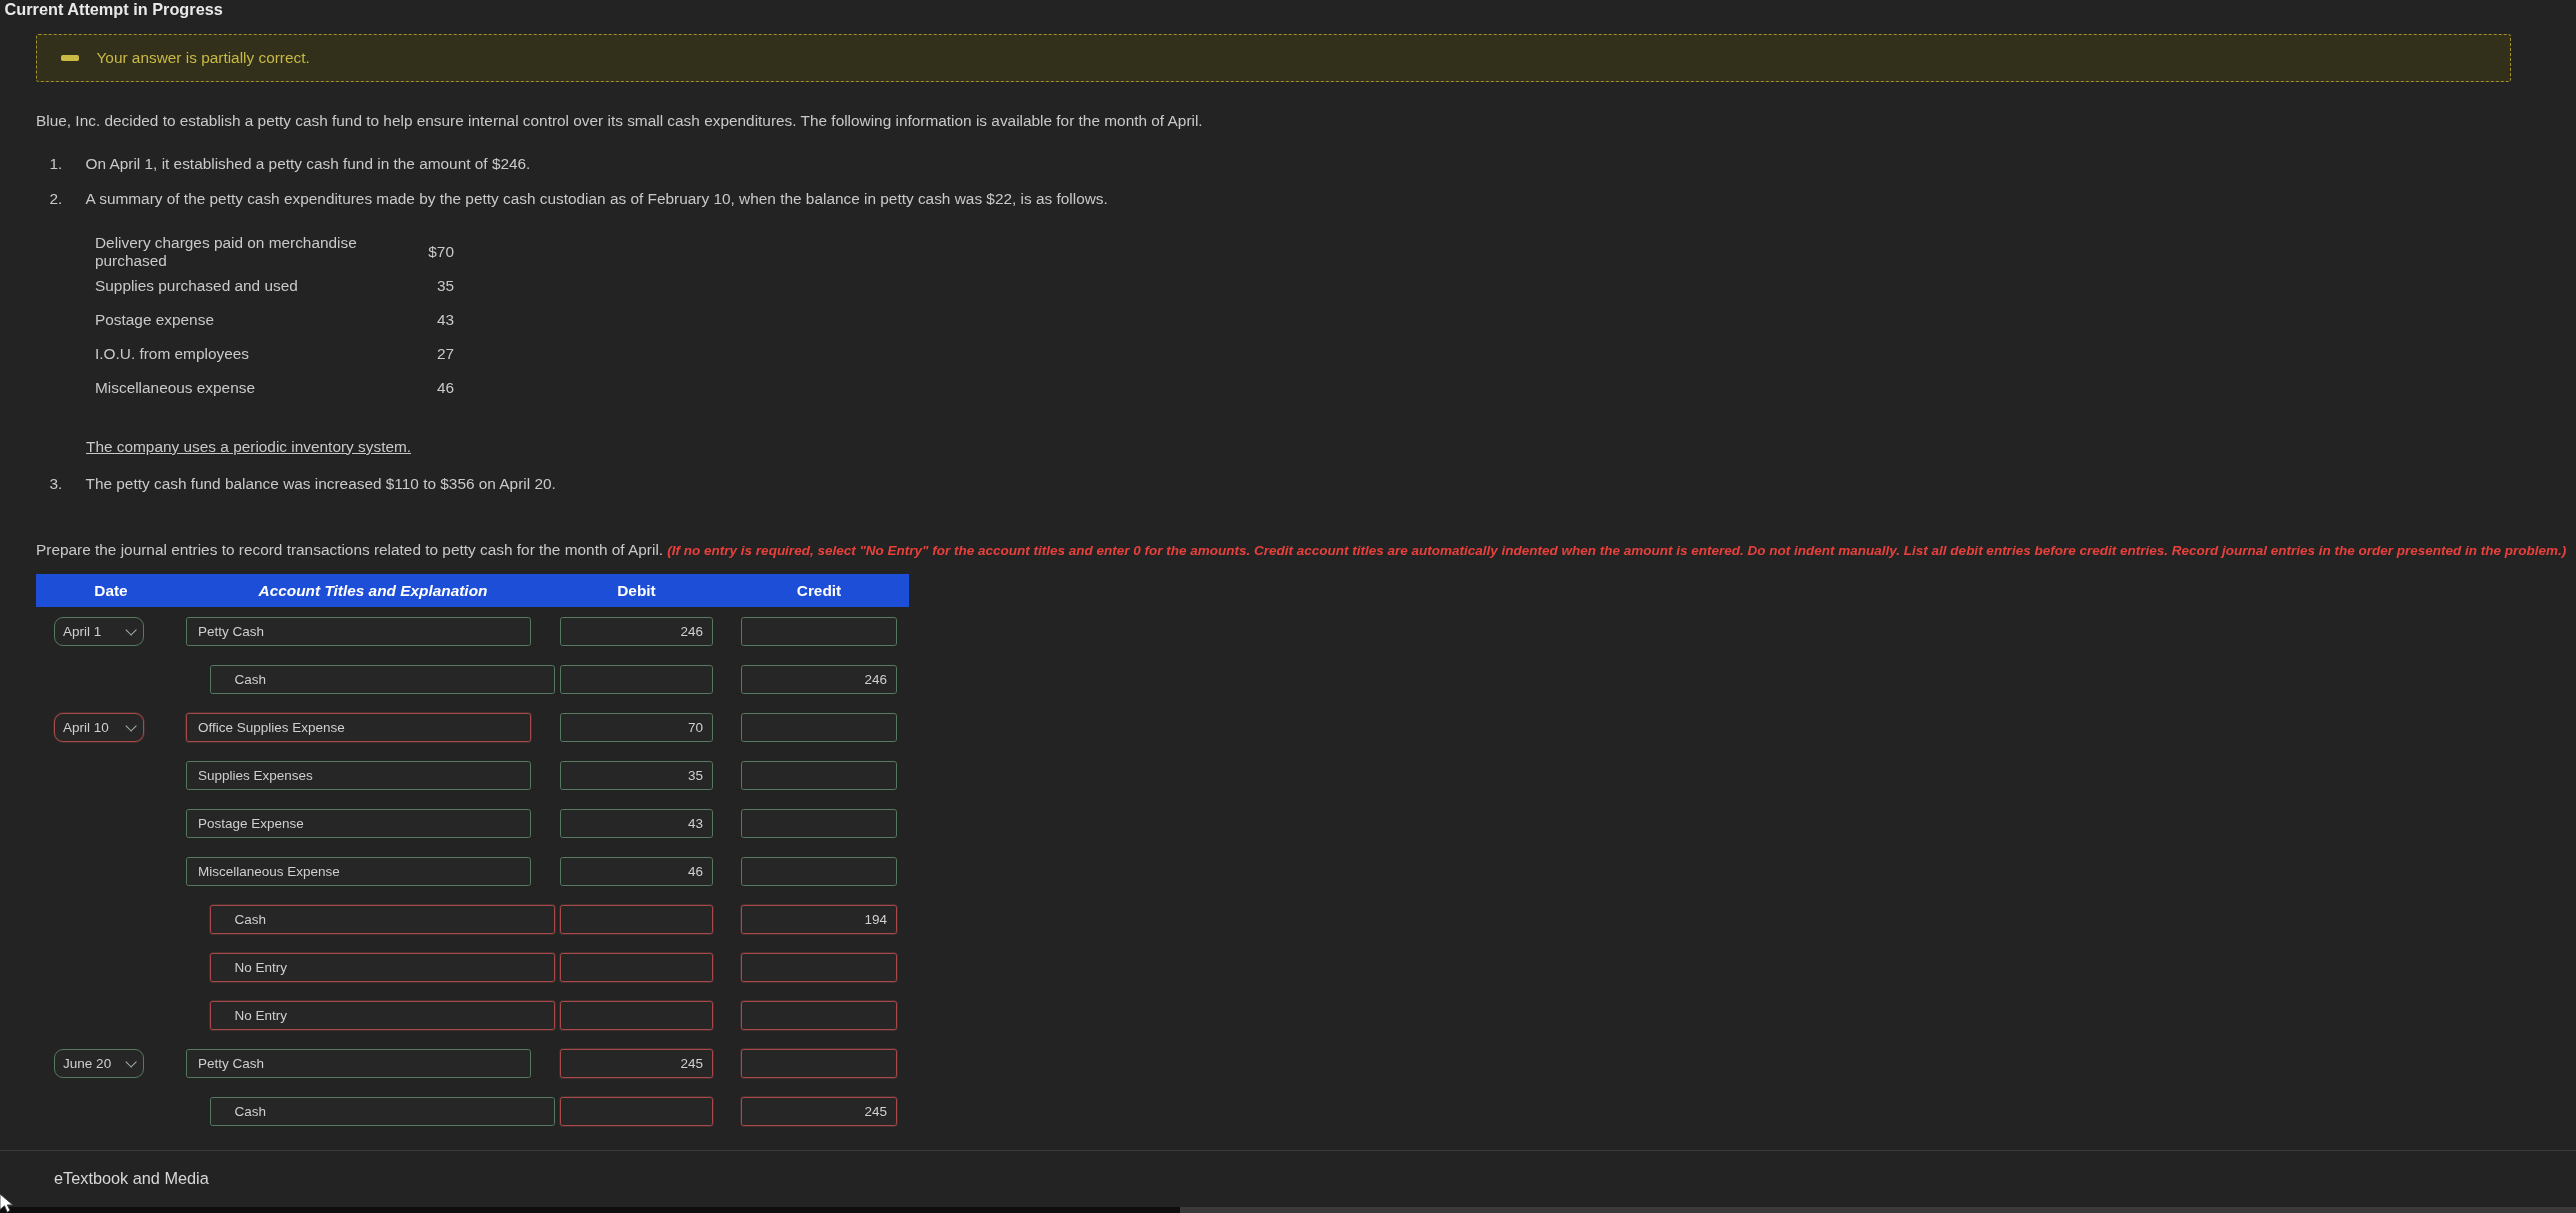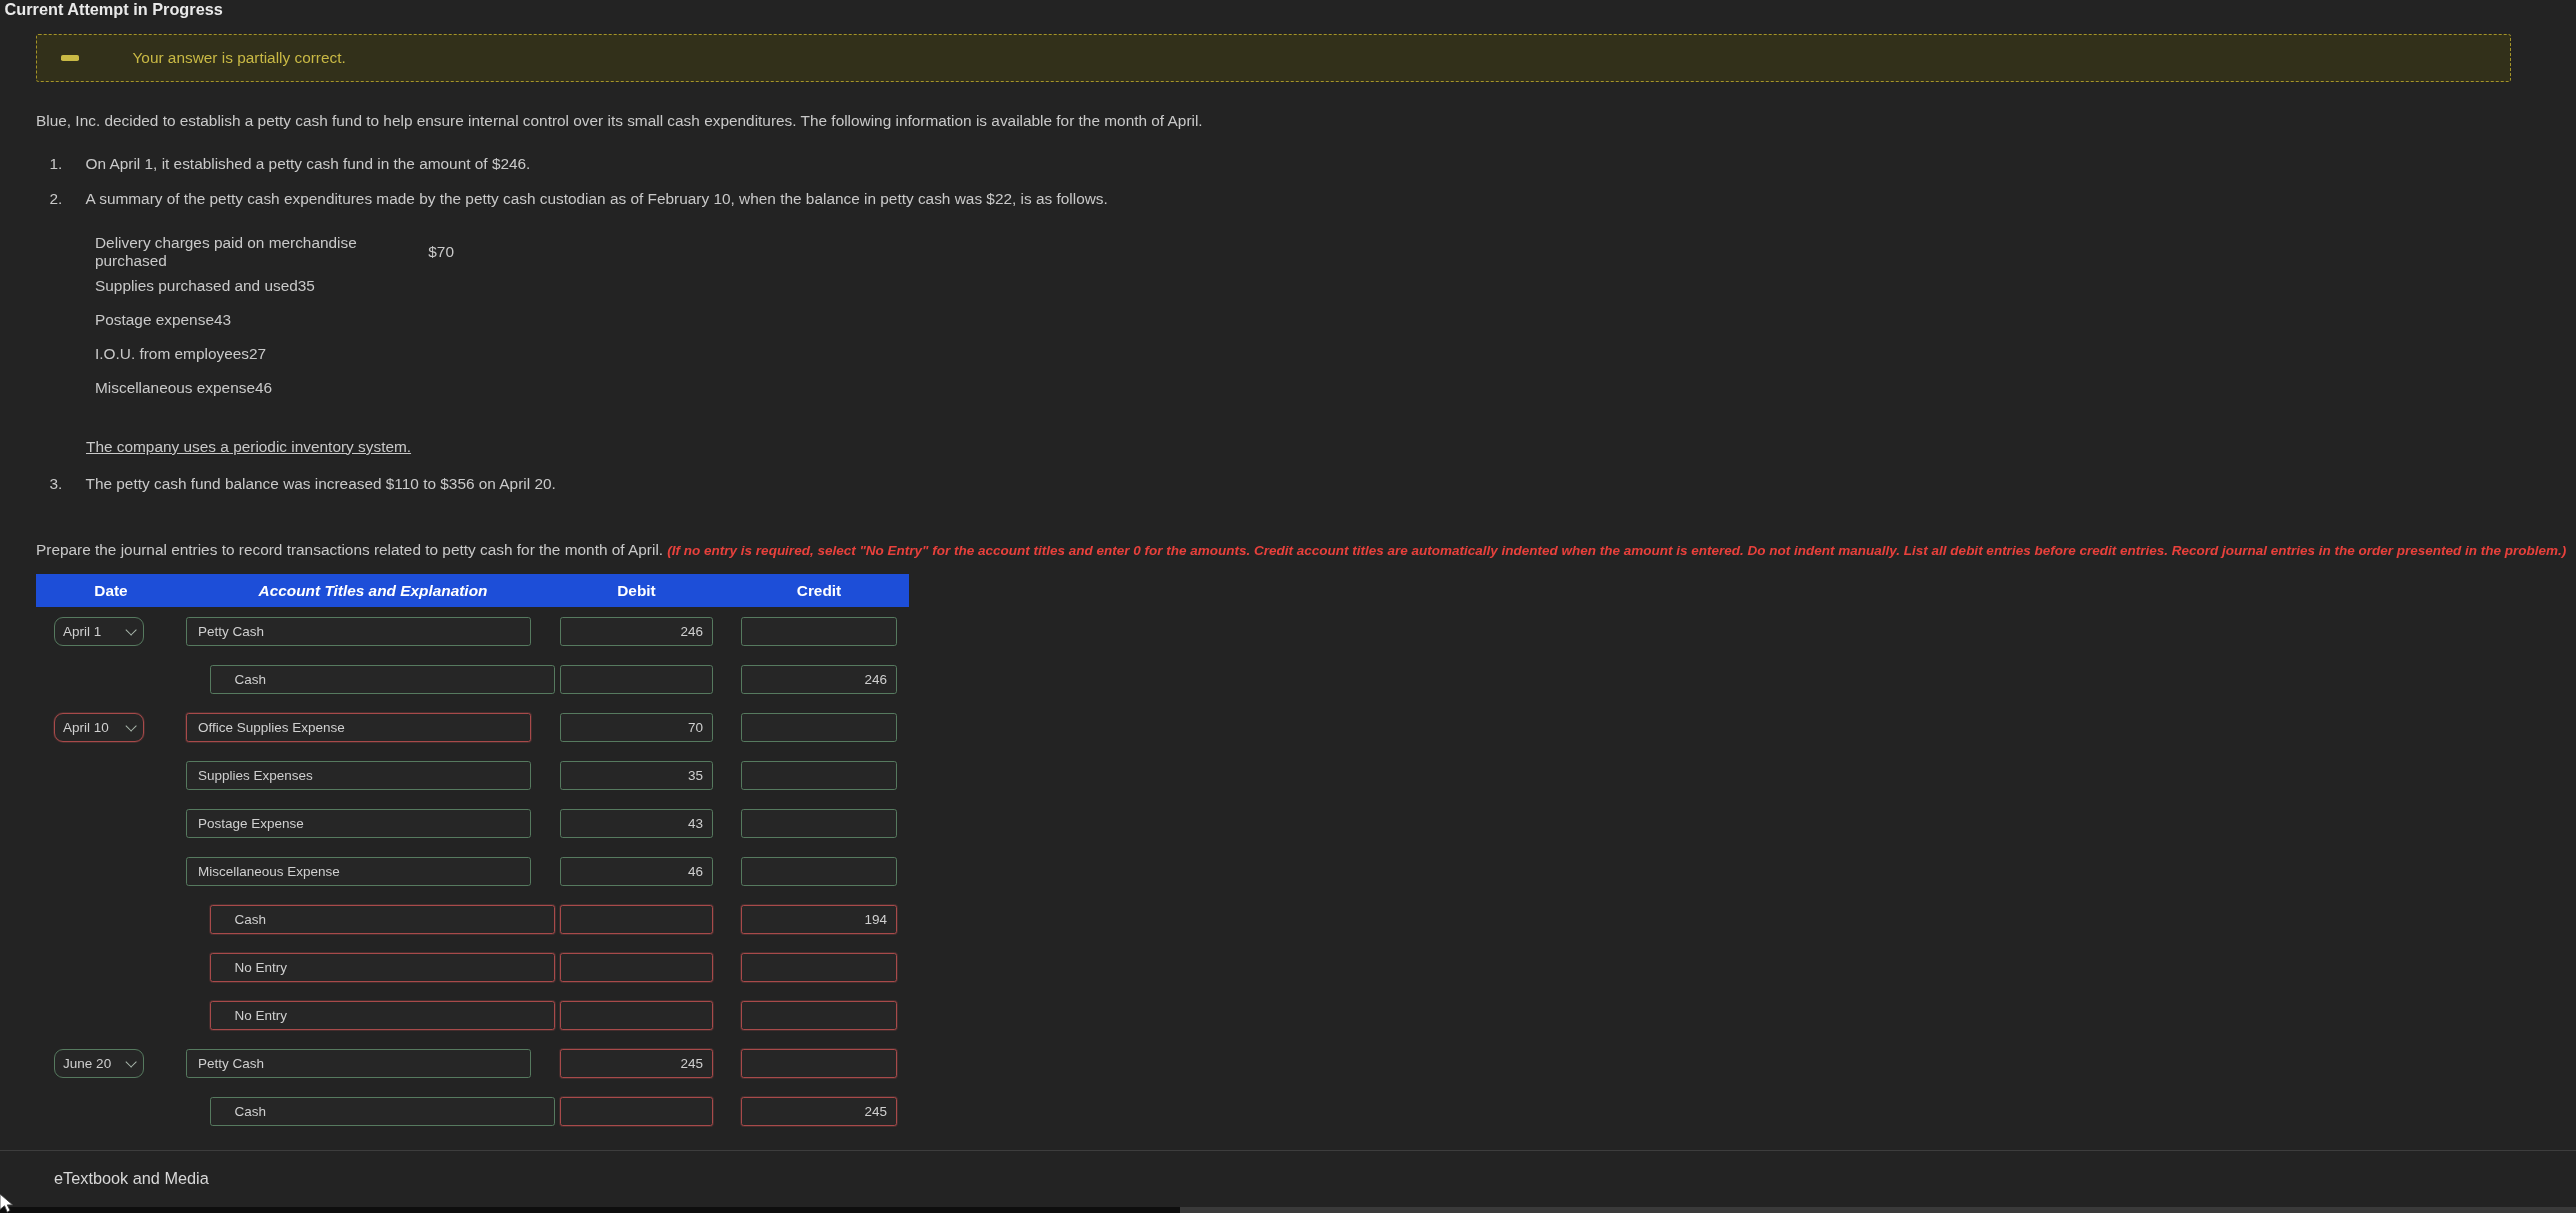--- a/index.html
+++ b/index.html
@@ -7,32 +7,32 @@
     width:2576px;height:1214px;position:relative;overflow:hidden;
     background:#232323;color:#c9c9c9;
     font-family:"Liberation Sans",sans-serif;font-size:15.4px;
   }
   .top-title{position:absolute;top:0;left:4.5px;font-size:16.3px;font-weight:bold;color:#e9e9e9;}
   .content{position:absolute;top:0;left:36px;width:2504px;}
 
   
   .alert{margin-top:34px;width:2475px;height:48px;box-sizing:border-box;
     border:0.9px dashed #a59428;border-radius:2.7px;background:#32301a;
-    display:flex;align-items:center;gap:36px;}
+    display:flex;align-items:center;}
   .alert-icon{width:18px;height:5.4px;background:#c9b945;border-radius:1.8px;margin-left:23.5px;flex:0 0 auto;}
   .alert-text{margin-left:18px;color:#c9b945;font-size:15.4px;}
 
   .intro{margin-top:29px;line-height:19px;}
 
   .plist{margin-top:24.4px;}
   .pitem{display:flex;margin-bottom:15.4px;line-height:19px;}
   .pnum{margin-left:13.5px;width:36px;flex:0 0 auto;}
 
   .expend{margin:27px 0 0 59px;width:359px;}
-  .exrow{display:flex;align-items:center;height:34px;}
+  .exrow{display:flex;justify-content:space-between;align-items:center;height:34px;}
   .exlabel{color:#c9c9c9;}
   .examount{color:#c9c9c9;}
 
   .note{margin:32px 0 0 50px;line-height:19px;text-decoration:underline;}
   .item3{margin-top:18px;}
 
   .instruction{margin-top:47px;line-height:19px;white-space:nowrap;}
   .instruction .warn{color:#e8413c;font-weight:bold;font-style:italic;font-size:13.5px;}
 
   

